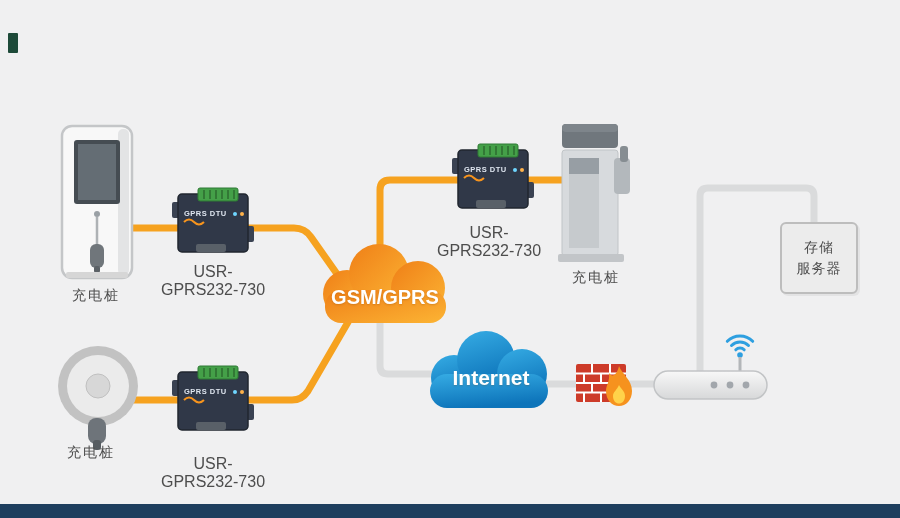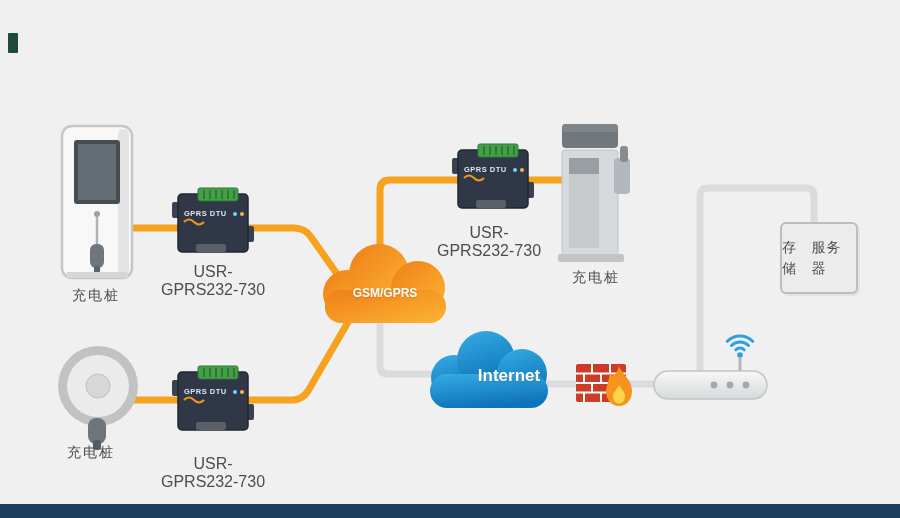--- a/index.html
+++ b/index.html
@@ -11,21 +11,21 @@
   .wire{fill:none;stroke-width:7;stroke-linecap:round}
   .wire.orange{stroke:var(--line-orange,#f6a21f)}
   .wire.gray{stroke:var(--line-gray,#dadbdc)}
   .node{position:absolute}
   .label{position:absolute;text-align:center;color:var(--text,#4d4d4d)}
   .label.cn{font-size:14px;letter-spacing:2px}
   .label.model{font-size:16px}
   .cloud-label{position:absolute;text-align:center;color:#fff;font-weight:bold;
                text-shadow:0 1px 2px rgba(120,60,0,.25)}
   .server-box{position:absolute;left:780px;top:222px;width:74px;height:68px;background:#ececec;
-              border:2px solid #bdbdbd;border-radius:6px;display:flex;flex-direction:row;
+              border:2px solid #bdbdbd;border-radius:6px;display:flex;flex-direction:column;
               align-items:center;justify-content:center;font-size:14px;color:var(--text,#4d4d4d);
               line-height:21px;letter-spacing:1px;box-shadow:2px 2px 0 rgba(0,0,0,.05)}
   .footer-bar{position:absolute;left:0;bottom:0;width:900px;height:14px;background:var(--footer,#1e3e5e)}
   .corner-marker{position:absolute;left:8px;top:33px;width:10px;height:20px;background:#1d4a39;border-radius:1px}
   .dtu-body{fill:var(--dtu-body,#303848);stroke:#20262f;stroke-width:1.5}
   .dtu-terminal{fill:var(--dtu-terminal,#44a048);stroke:#2f7a34}
   .dtu-face-text{fill:#dfe6f0;font-size:7.5px;font-weight:bold;letter-spacing:.5px}
   .sg-a{stop-color:var(--gsm-a,#ef7f17)} .sg-b{stop-color:var(--gsm-b,#fcb434)}
   .sn-a{stop-color:var(--net-a,#36ace4)} .sn-b{stop-color:var(--net-b,#0d74ba)}
   .brick{fill:var(--brick,#cd3b29)}
@@ -172,39 +172,39 @@
         </linearGradient>
       </defs>
       <g fill="url(#gGsm)">
         <circle cx="34" cy="58" r="24"></circle>
         <circle cx="66" cy="38" r="30"></circle>
         <circle cx="105" cy="52" r="27"></circle>
         <rect x="12" y="54" width="121" height="33" rx="16"></rect>
       </g>
     </svg>
   </div>
-  <div class="cloud-label" style="left:313px;top:286px;width:144px;font-size:12px">GSM/GPRS</div>
+  <div class="cloud-label" style="left:313px;top:286px;width:144px;font-size:20px">GSM/GPRS</div>
 
   <div class="node" style="left:418px;top:324px">
     <svg width="142" height="92" viewBox="0 0 142 92">
       <defs>
         <linearGradient id="gNet" x1="0" y1="0" x2="0.3" y2="1">
           <stop offset="0" class="sn-a"></stop>
             <stop offset="1" class="sn-b"></stop>
         </linearGradient>
       </defs>
       <g fill="url(#gNet)">
         <circle cx="36" cy="54" r="23"></circle>
         <circle cx="68" cy="36" r="29"></circle>
         <circle cx="104" cy="50" r="25"></circle>
         <rect x="12" y="50" width="118" height="34" rx="17"></rect>
       </g>
     </svg>
   </div>
-  <div class="cloud-label" style="left:438px;top:366px;width:142px;font-size:17px">Internet</div>
+  <div class="cloud-label" style="left:420px;top:366px;width:142px;font-size:21px">Internet</div>
 
   <div class="node" style="left:574px;top:356px">
     <svg width="64" height="52" viewBox="0 0 64 52">
       <g>
         <rect x="2" y="8" width="50" height="38" rx="2" class="brick"></rect>
         <g stroke="#ffffff" stroke-width="2">
           <line x1="2" y1="17.5" x2="52" y2="17.5"></line>
           <line x1="2" y1="27" x2="52" y2="27"></line>
           <line x1="2" y1="36.5" x2="52" y2="36.5"></line>
           <line x1="18" y1="8" x2="18" y2="17.5"></line>

